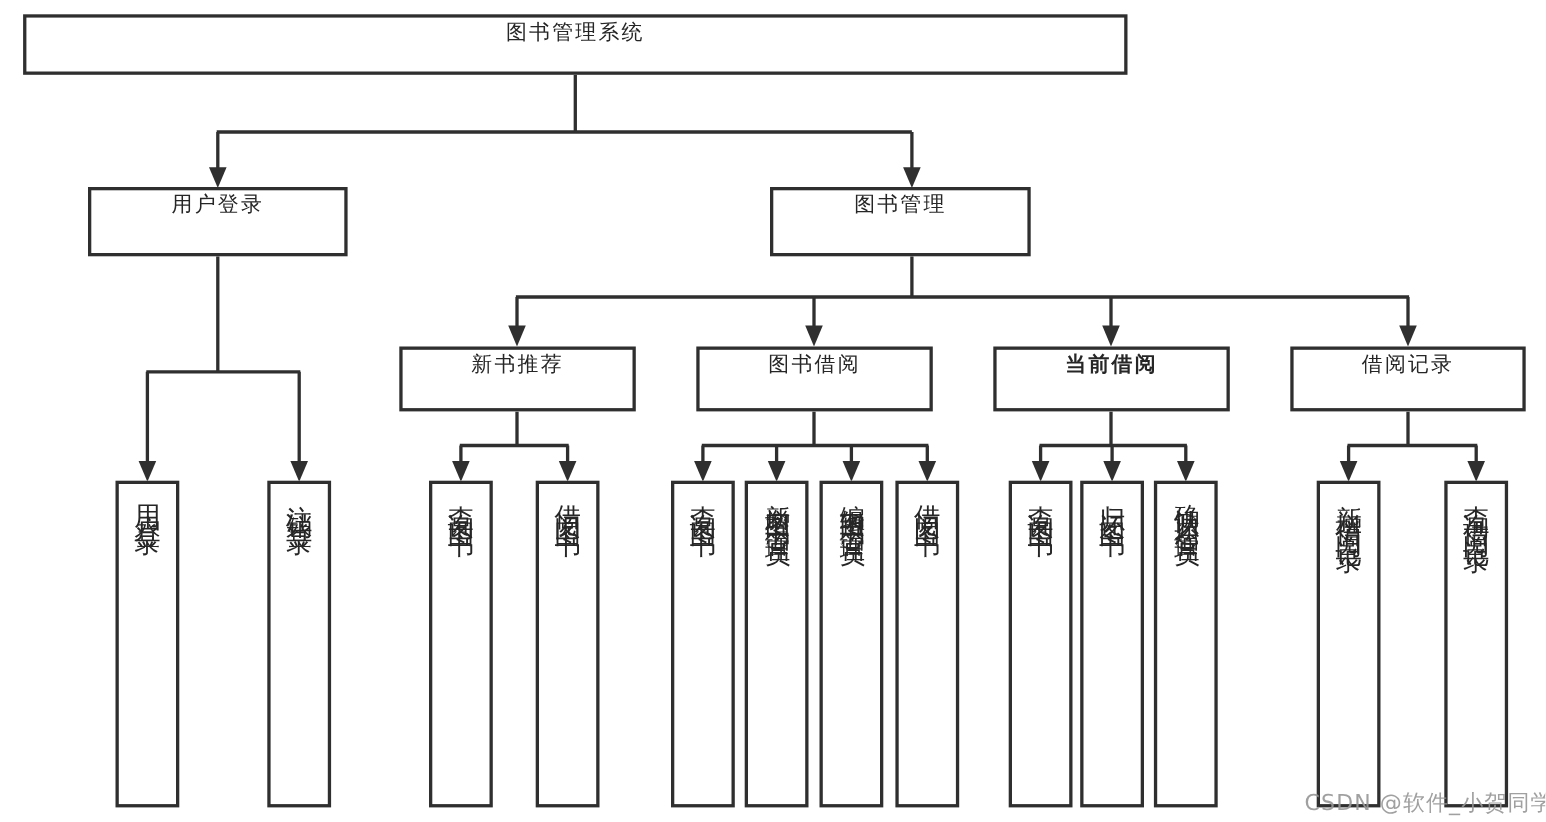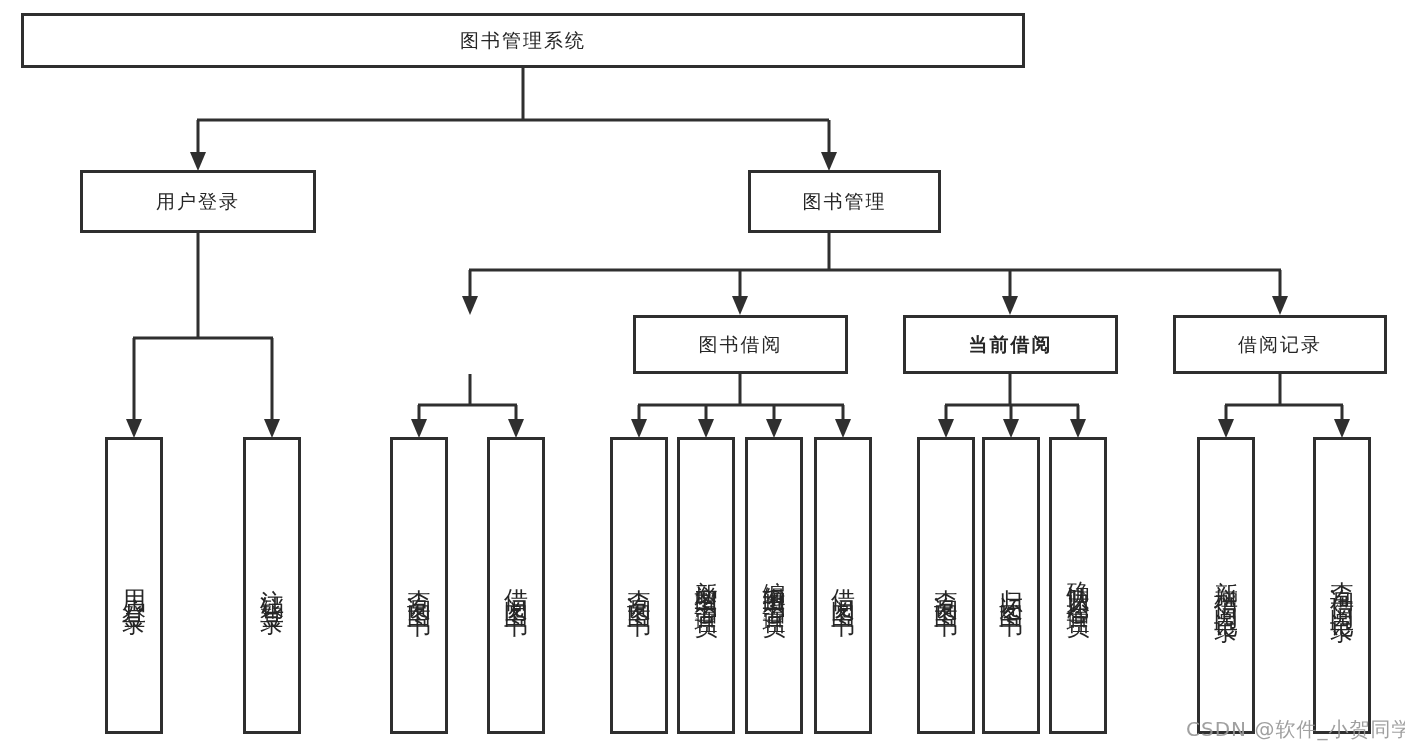--- a/index.html
+++ b/index.html
@@ -14,42 +14,42 @@
     position:absolute; left:0; top:0;
     width:1405px; height:747px;
     z-index:1;
   }
   .hbox, .vbox {
     position:absolute;
     box-sizing:border-box;
     border:3px solid #2f2f2f;
     background:#ffffff;
     display:flex;
-    align-items:center;
+    align-items:flex-start;
     justify-content:center;
     color:#262626;
     z-index:2;
   }
   .hbox { font-size:19px; letter-spacing:2px; }
   .vbox { width:58px; top:437px; height:297px; }
   .vtext {
     writing-mode:vertical-rl;
     text-orientation:mixed;
     font-size:24px;
     letter-spacing:8px;
     color:#262626;
     line-height:1;
     white-space:nowrap;
   }
   .vtext.ls-long { letter-spacing:5px; font-size:23px; }
 
   
   #box-root            { left:21px;   top:13px;  width:1004px; height:55px; }
   #box-user-login      { left:80px;   top:170px; width:236px;  height:63px; }
-  #box-book-mgmt       { left:748px;  top:170px; width:193px;  height:63px; }
+  #box-book-mgmt       { left:700px;  top:170px; width:237px;  height:63px; }
   #box-new-book-rec    { left:363px;  top:315px; width:215px;  height:59px; }
   #box-book-borrow     { left:633px;  top:315px; width:215px;  height:59px; }
   #box-current-borrow  { left:903px;  top:315px; width:215px;  height:59px;font-weight:bold; }
   #box-borrow-records  { left:1173px; top:315px; width:214px;  height:59px; }
 
   
   #box-ul1 { left:105px; }
   #box-ul2 { left:243px; }
   #box-nb1 { left:390px; }
   #box-nb2 { left:487px; }
@@ -127,20 +127,23 @@
     <span>图书管理系统</span>
   </div>
 
   <div class="hbox" id="box-user-login">
     <span>用户登录</span>
   </div>
   <div class="hbox" id="box-book-mgmt">
     <span>图书管理</span>
   </div>
 
+  <div class="hbox" id="box-new-book-rec">
+    <span>新书推荐</span>
+  </div>
   <div class="hbox" id="box-book-borrow">
     <span>图书借阅</span>
   </div>
   <div class="hbox" id="box-current-borrow">
     <span>当前借阅</span>
   </div>
   <div class="hbox" id="box-borrow-records">
     <span>借阅记录</span>
   </div>
 

